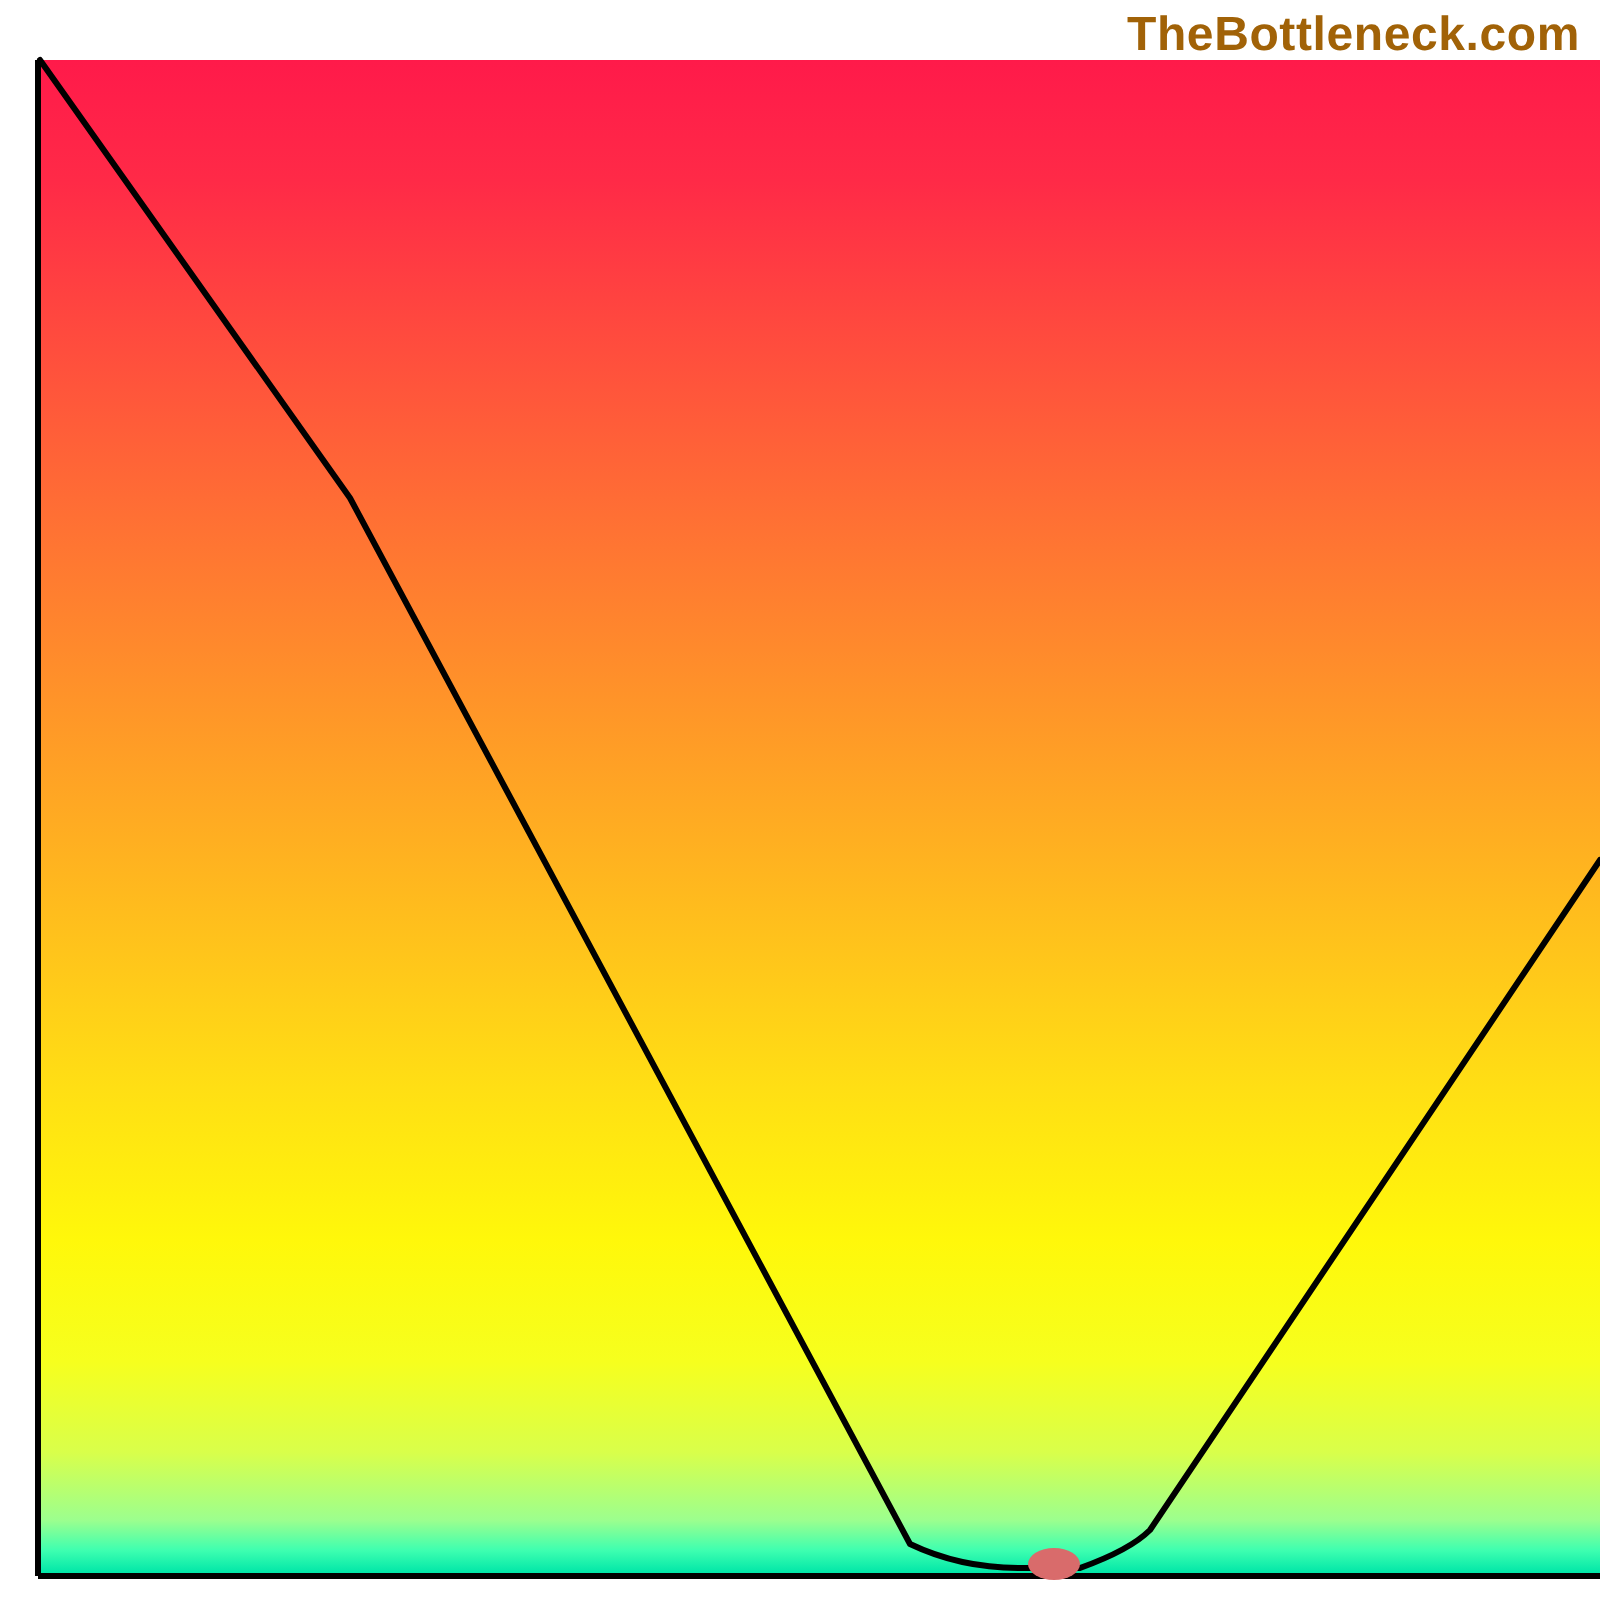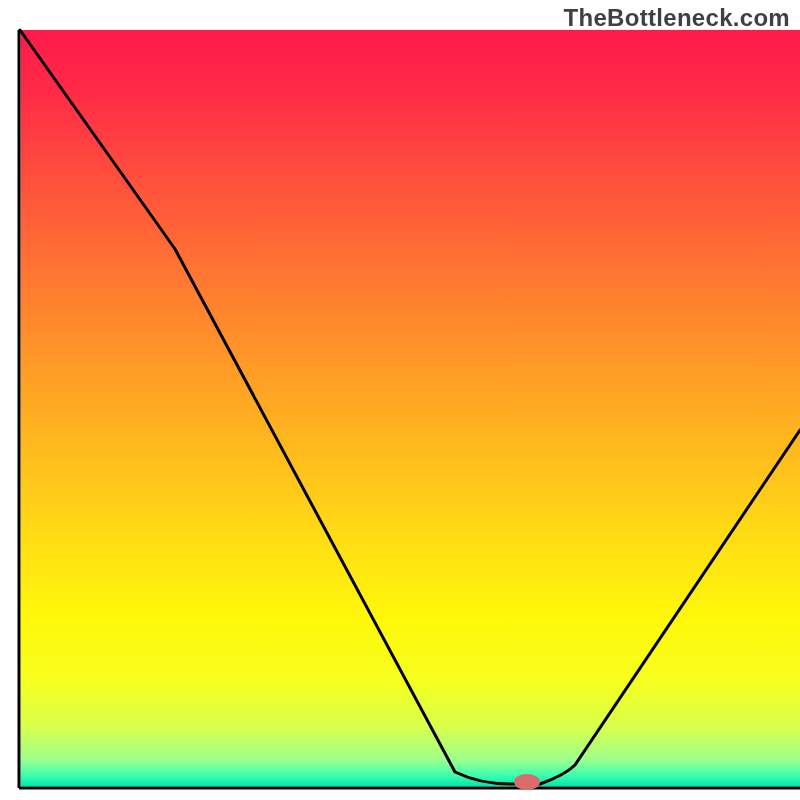--- a/index.html
+++ b/index.html
@@ -14,21 +14,21 @@
     position: relative;
     width: 800px;
     height: 800px;
   }
   .watermark {
     position: absolute;
     top: 4px;
     right: 10px;
     font-size: 24px;
     font-weight: bold;
-    color: #404040;
+    color: #a16207;
     letter-spacing: 0.3px;
     z-index: 10;
   }
   svg {
     position: absolute;
     top: 0;
     left: 0;
   }
 </style>
 </head>

